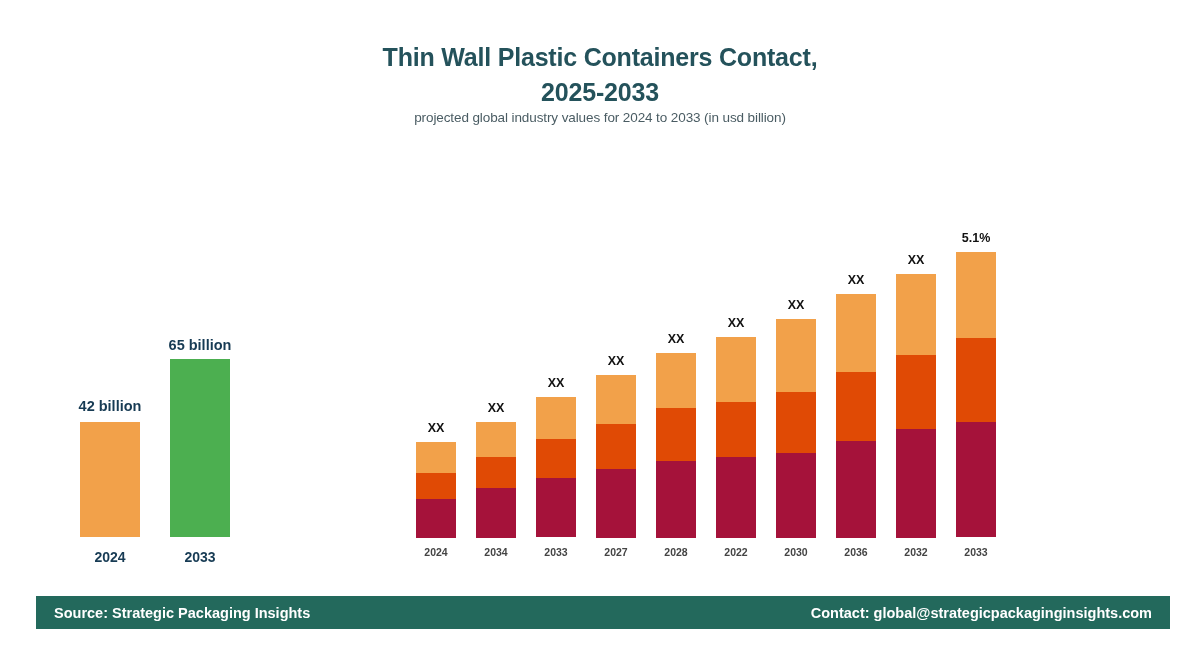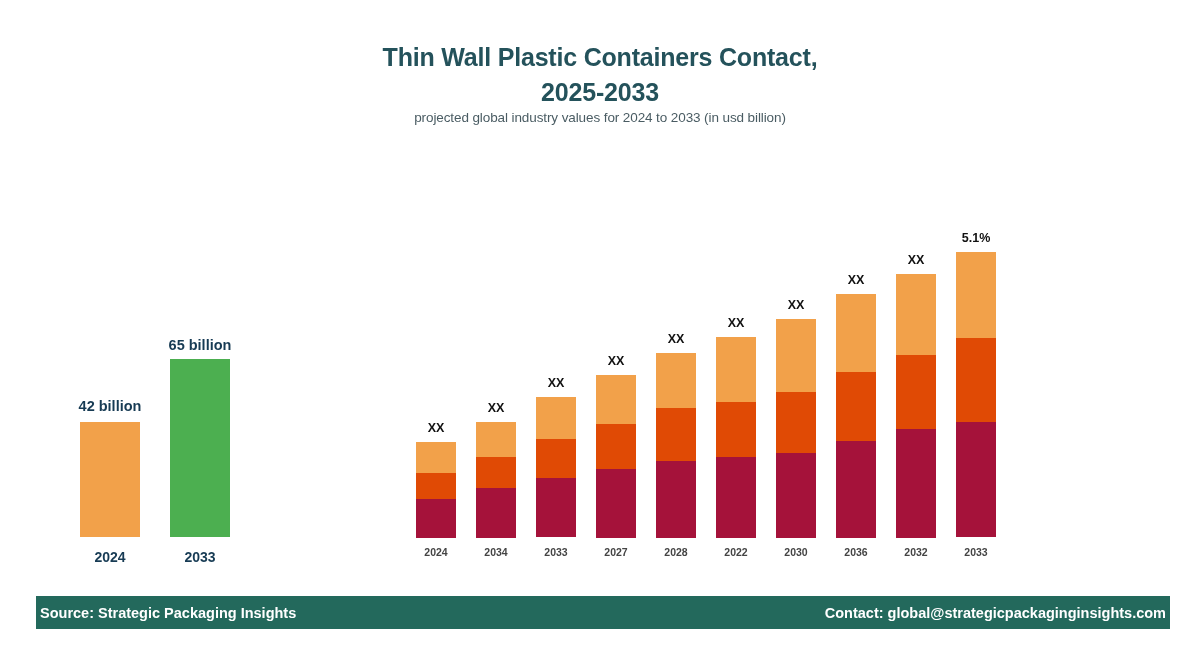--- a/index.html
+++ b/index.html
@@ -166,21 +166,21 @@
     position: absolute;
     left: 36px;
     top: 596px;
     width: 1134px;
     height: 33px;
     background: #23695C;
     display: flex;
     align-items: center;
     justify-content: space-between;
     box-sizing: border-box;
-    padding: 0 4px;
+    padding: 0 18px;
   }
   .footer-text {
     color: #ffffff;
     font-size: 14.5px;
     font-weight: bold;
     white-space: nowrap;
   }
 </style>
 </head>
 <body>

